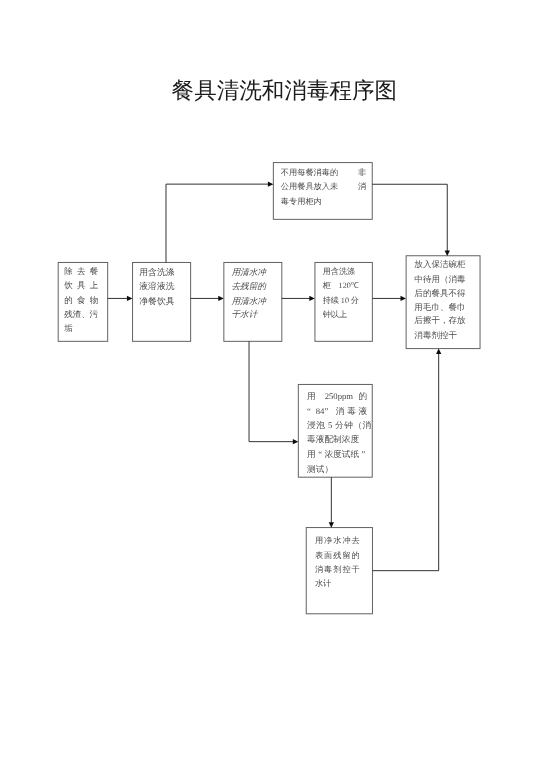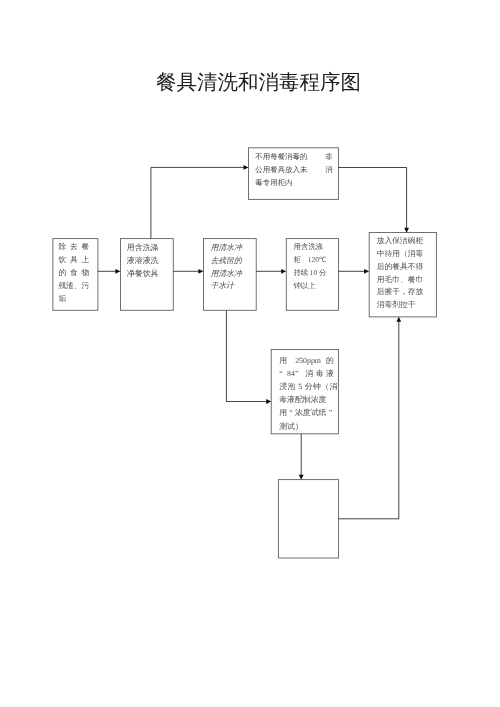--- a/index.html
+++ b/index.html
@@ -98,13 +98,19 @@
       <span class="ln">毒专用柜内</span>
     </div>
   <div class="box" style="left:279.2px;top:353.6px;width:54.7px;font-size:7.89px;line-height:13.2px;">
       <span class="ln j">用 250ppm 的</span>
       <span class="ln j"><span class="fw">“</span>84<span class="fw">”</span>消毒液</span>
       <span class="ln j" style="width: 58.3px;">浸泡 5 分钟（消</span>
       <span class="ln">毒液配制浓度</span>
       <span class="ln">用<span class="fw">“</span>浓度试纸<span class="fw">”</span></span>
       <span class="ln">测试）</span>
     </div>
+  <div class="box" style="left:286.3px;top:486.4px;width:40.8px;font-size:7.44px;line-height:12.8px;">
+      <span class="ln j">用净水冲去</span>
+      <span class="ln j">表面残留的</span>
+      <span class="ln j">消毒剂控干</span>
+      <span class="ln">水计</span>
+    </div>
 </div>
 
 </body></html>

